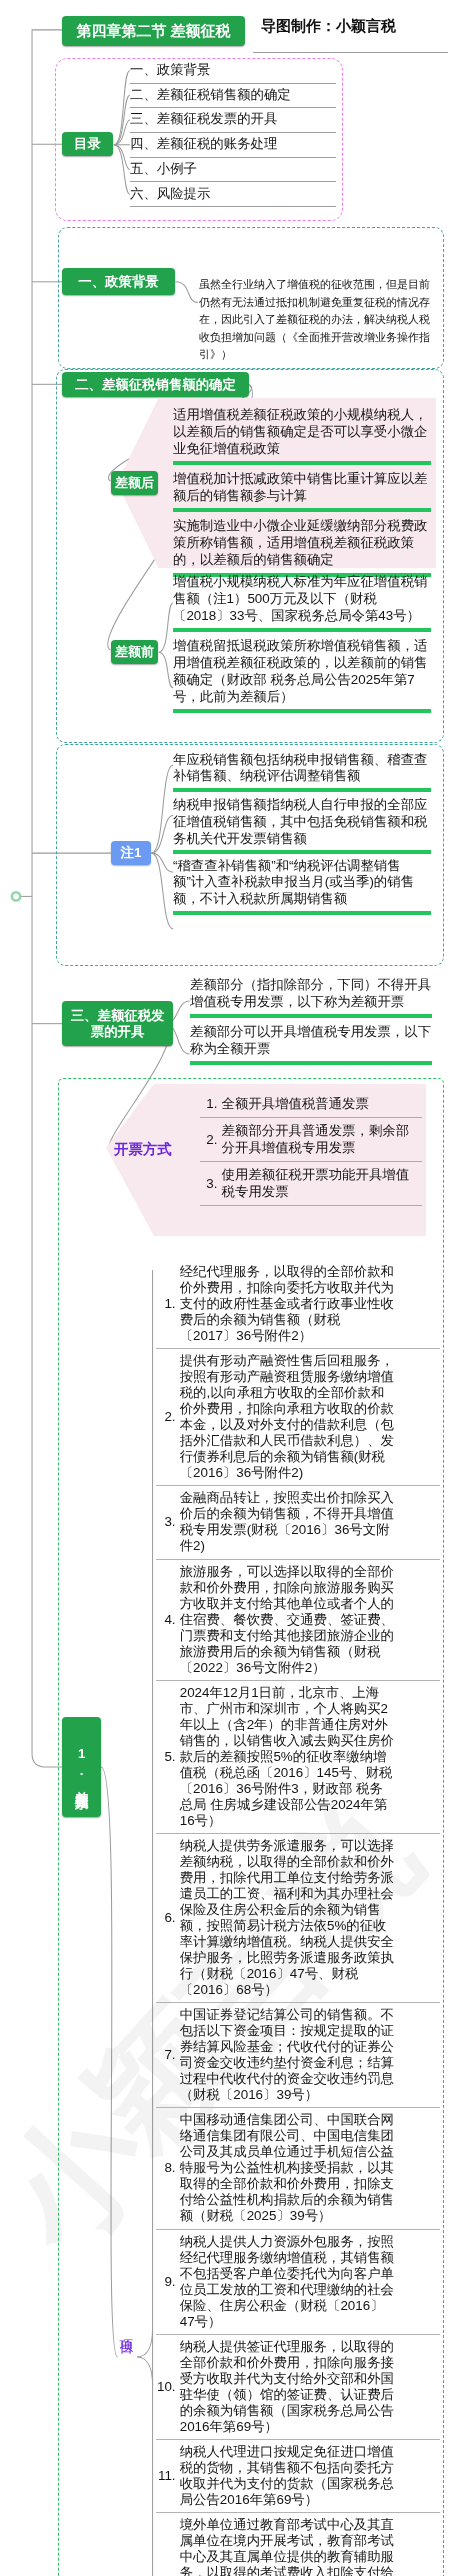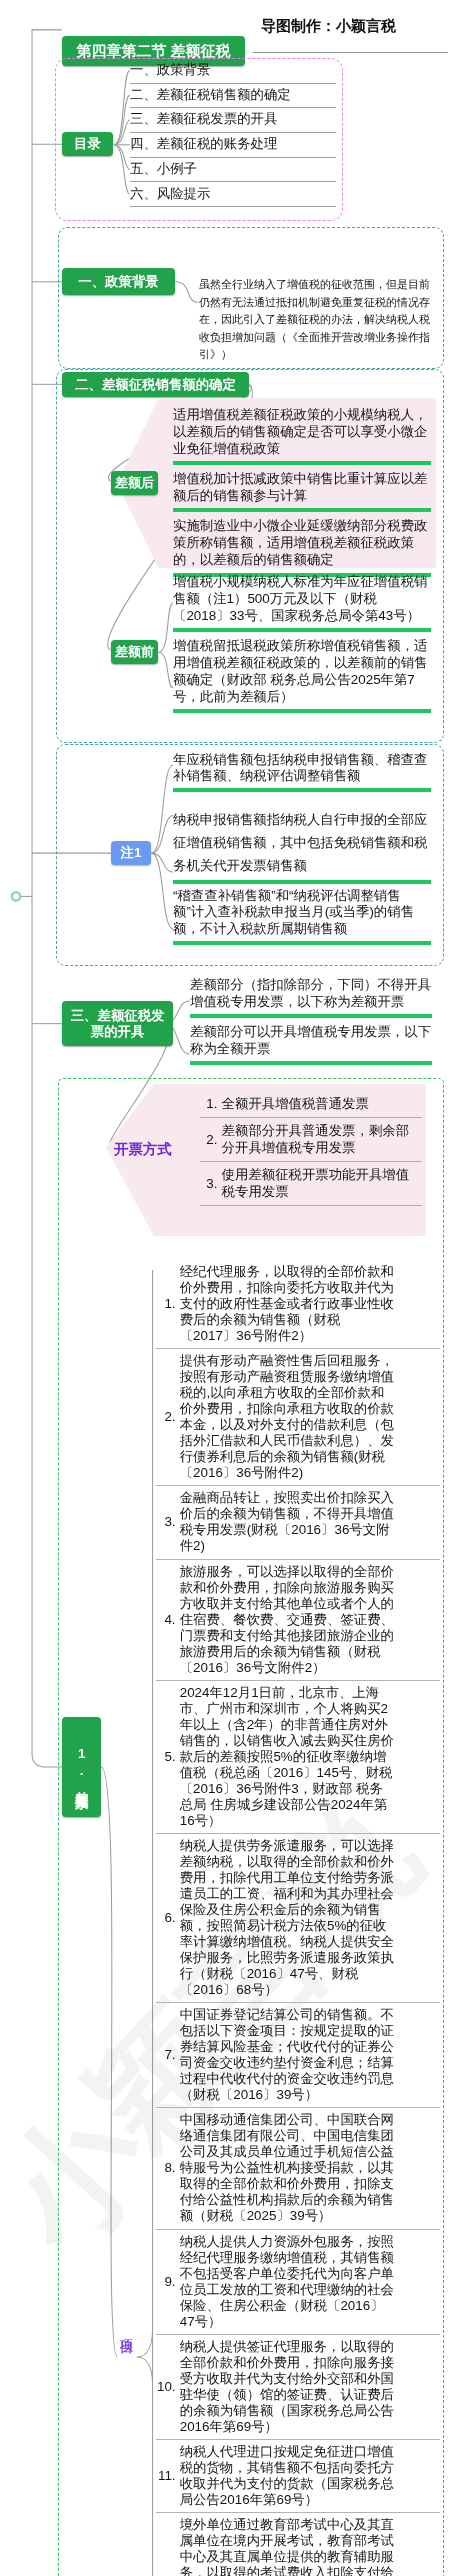--- a/index.html
+++ b/index.html
@@ -87,21 +87,21 @@
       <path d="M196 3430 C240 3430 196 4575 228 4575"></path>
       <path d="M266 4575 C288 4575 296 4550 296 4520"></path>
       <path d="M266 4575 C288 4575 296 4600 296 4630"></path>
       <path d="M296 2465 V6695"></path>
     </g>
     <circle cx="31" cy="1740" r="8" fill="#ffffff" stroke="#8FD9A8" stroke-width="5"></circle>
   </svg>
 
   <div class="watermark-big">小颖言税</div>
 
-  <div class="gbox" style="left:62px;top:15.5px;width:183px;height:30px;font-size:15px;margin-top:20px;">第四章第二节 差额征税</div>
+  <div class="gbox" style="left:62px;top:15.5px;width:183px;height:30px;font-size:15px;">第四章第二节 差额征税</div>
   <div class="credit">导图制作：小颖言税</div>
   <div class="credit-rule"></div>
 
   <div class="boundary b-magenta" style="left:55px;top:58px;width:286px;height:161px;"></div>
   <div class="gbox" style="left:62px;top:132px;width:51px;height:24px;font-size:13.4px;">目录</div>
   <div class="txtcol" style="left:130px;top:59px;width:206px;">
 
   <div class="tocrow">一、政策背景</div>
       <div class="tocrow">二、差额征税销售额的确定</div>
       <div class="tocrow">三、差额征税发票的开具</div>
@@ -132,21 +132,21 @@
 
   <div class="row">增值税小规模纳税人标准为年应征增值税销售额（注1）500万元及以下（财税〔2018〕33号、国家税务总局令第43号）</div>
       <div class="row">增值税留抵退税政策所称增值税销售额，适用增值税差额征税政策的，以差额前的销售额确定（财政部 税务总局公告2025年第7号，此前为差额后）</div>
     </div>
 
   <div class="boundary b-teal" style="left:56px;top:744px;width:386px;height:220px;"></div>
   <div class="bbox" style="left:111px;top:841px;width:40px;height:24px;font-size:13.4px;">注1</div>
   <div class="txtcol" style="left:173px;top:748px;width:258px;">
 
   <div class="row" style="line-height:16.5px;padding:3.6px 0;">年应税销售额包括纳税申报销售额、稽查查补销售额、纳税评估调整销售额</div>
-      <div class="row" style="line-height:23px;padding:3.6px 0;margin-top:12px;">纳税申报销售额指纳税人自行申报的全部应征增值税销售额，其中包括免税销售额和税务机关代开发票销售额</div>
+      <div class="row" style="line-height:17px;padding:3.6px 0;">纳税申报销售额指纳税人自行申报的全部应征增值税销售额，其中包括免税销售额和税务机关代开发票销售额</div>
       <div class="row" style="line-height:16.5px;padding:3.6px 0;">“稽查查补销售额”和“纳税评估调整销售额”计入查补税款申报当月(或当季)的销售额，不计入税款所属期销售额</div>
     </div>
 
   <div class="gbox" style="left:62px;top:1001px;width:103px;height:45px;font-size:13.4px;padding:0 4.1px;">三、差额征税发票的开具</div>
   <div class="txtcol" style="left:190px;top:971px;width:242px;">
 
   <div class="row">差额部分（指扣除部分，下同）不得开具增值税专用发票，以下称为差额开票</div>
       <div class="row">差额部分可以开具增值税专用发票，以下称为全额开票</div>
     </div>
 
@@ -196,21 +196,21 @@
       <div class="numrow">
         <div class="n">3.</div>
         <div class="t">
           <span class="inner">金融商品转让，按照卖出价扣除买入价后的余额为销售额，不得开具增值税专用发票(财税〔2016〕36号文附件2)</span>
         </div>
       </div>
 
       <div class="numrow">
         <div class="n">4.</div>
         <div class="t">
-          <span class="inner">旅游服务，可以选择以取得的全部价款和价外费用，扣除向旅游服务购买方收取并支付给其他单位或者个人的住宿费、餐饮费、交通费、签证费、门票费和支付给其他接团旅游企业的旅游费用后的余额为销售额（财税〔2016〕36号文附件2）</span>
+          <span class="inner">旅游服务，可以选择以取得的全部价款和价外费用，扣除向旅游服务购买方收取并支付给其他单位或者个人的住宿费、餐饮费、交通费、签证费、门票费和支付给其他接团旅游企业的旅游费用后的余额为销售额（财税〔2022〕36号文附件2）</span>
         </div>
       </div>
 
       <div class="numrow">
         <div class="n">5.</div>
         <div class="t">
           <span class="inner">2024年12月1日前，北京市、上海市、广州市和深圳市，个人将购买2年以上（含2年）的非普通住房对外销售的，以销售收入减去购买住房价款后的差额按照5%的征收率缴纳增值税（税总函〔2016〕145号、财税〔2016〕36号附件3，财政部 税务总局 住房城乡建设部公告2024年第16号）</span>
         </div>
       </div>
 

